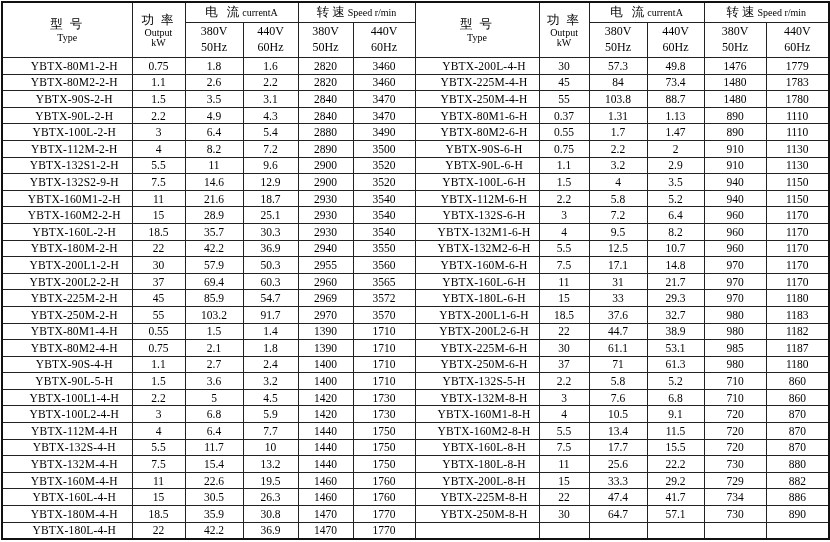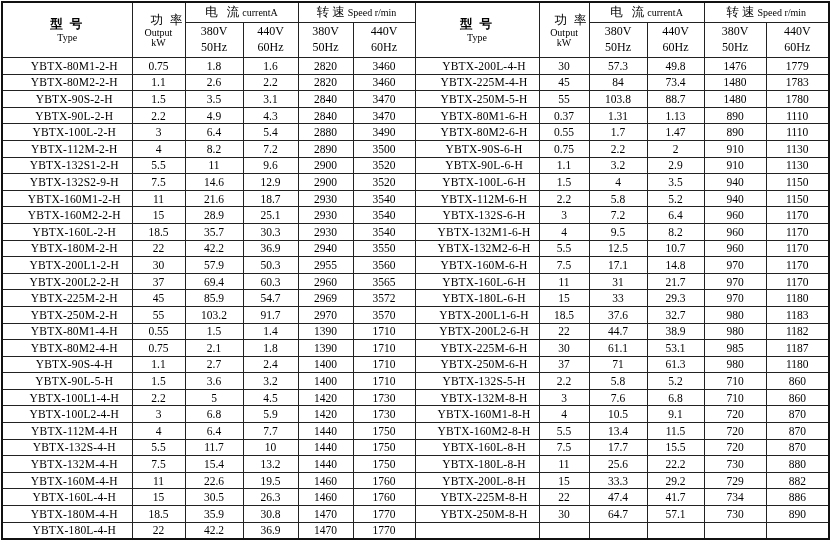--- a/index.html
+++ b/index.html
@@ -22,22 +22,22 @@
     vertical-align:middle;
     overflow:hidden;
     white-space:nowrap;
     font-weight:normal;
     color:#000;
   }
   thead tr.h1 th{height:19px;}
   thead tr.h2 th{height:34px;}
   th .zh{font-size:12.5px;line-height:1.15;letter-spacing:2px;}
   th .en{font-size:10px;line-height:1.1;}
-  .th-type .zh{margin-top:0;font-weight:bold;}
-  .th-power .zh{margin-top:2px;text-align:right;}
+  .th-type .zh{margin-top:0;}
+  .th-power .zh{margin-top:2px;}
   .th-power .en{line-height:1.05;}
   .hdr-inline{
     display:flex;align-items:center;justify-content:center;
     padding:0 8px;font-size:12px;
   }
   .hdr-inline .zh{letter-spacing:3px;}
   .volt{font-size:12px;line-height:1.3;}
   tbody td{
     height:15.6px;
     font-size:11.5px;
@@ -189,21 +189,21 @@
         <td>1480</td>
         <td>1783</td>
       </tr>
       <tr>
         <td class="type-cell">YBTX-90S-2-H</td>
         <td>1.5</td>
         <td>3.5</td>
         <td>3.1</td>
         <td>2840</td>
         <td>3470</td>
-        <td class="type-cell">YBTX-250M-5-H</td>
+        <td class="type-cell">YBTX-250M-4-H</td>
         <td>55</td>
         <td>103.8</td>
         <td>88.7</td>
         <td>1480</td>
         <td>1780</td>
       </tr>
       <tr>
         <td class="type-cell">YBTX-90L-2-H</td>
         <td>2.2</td>
         <td>4.9</td>

